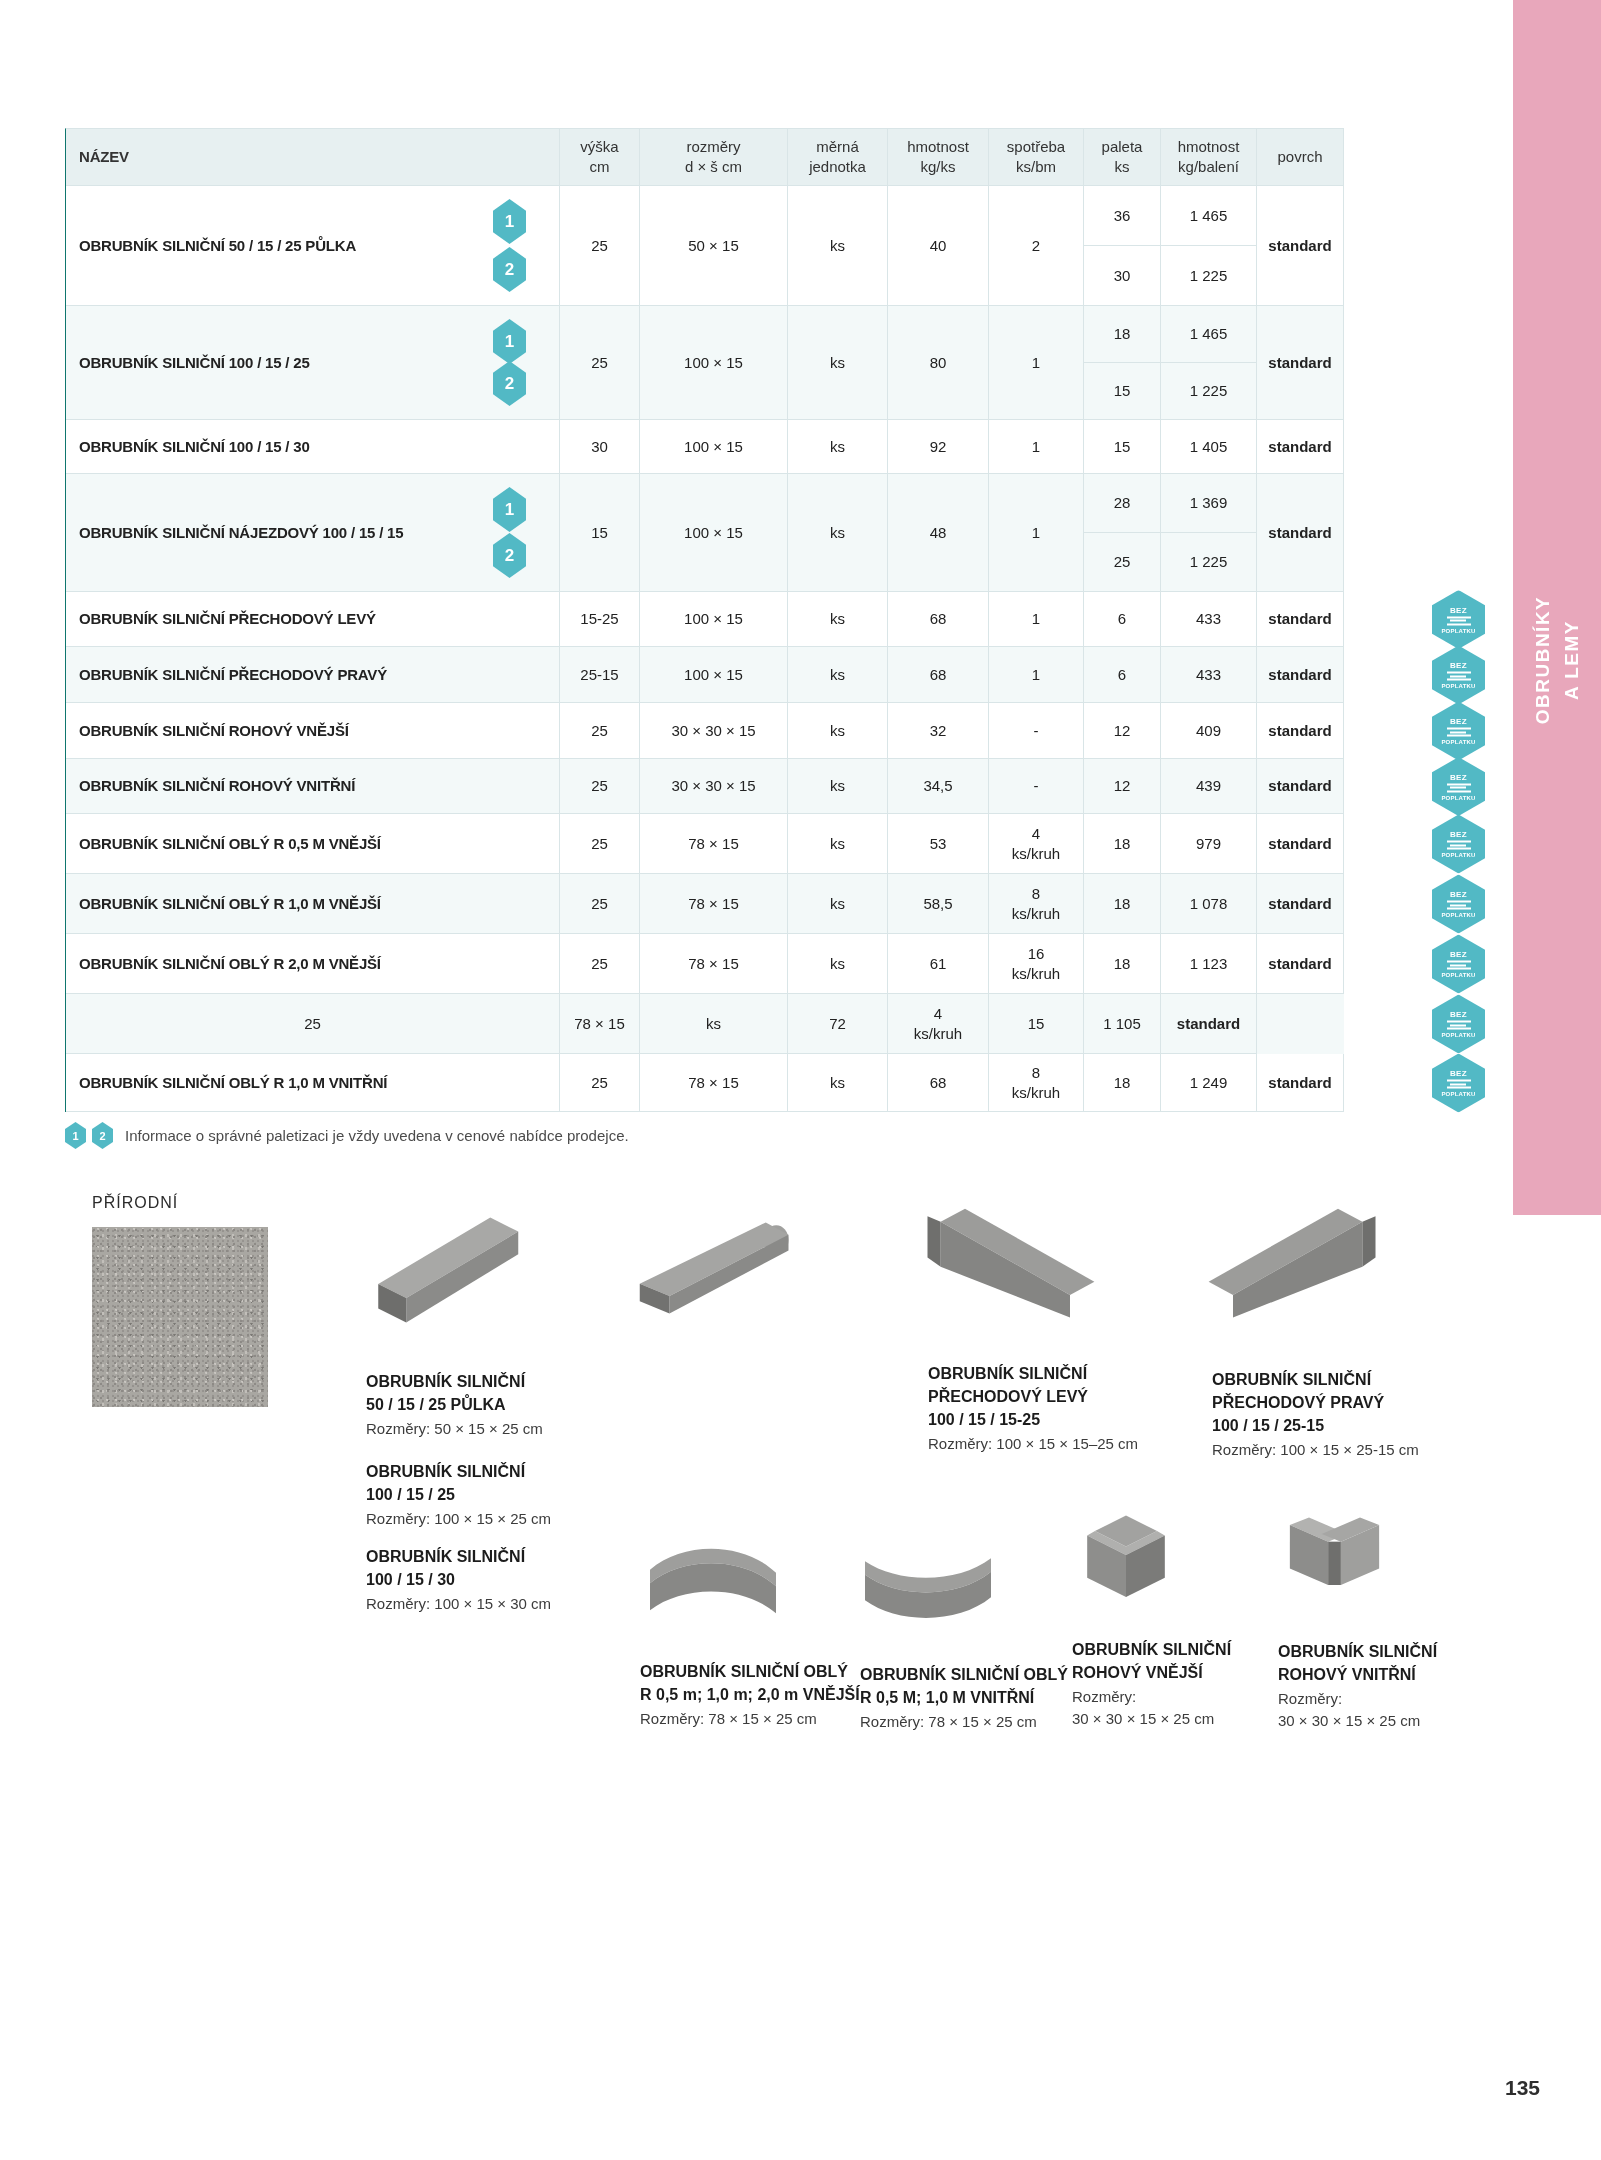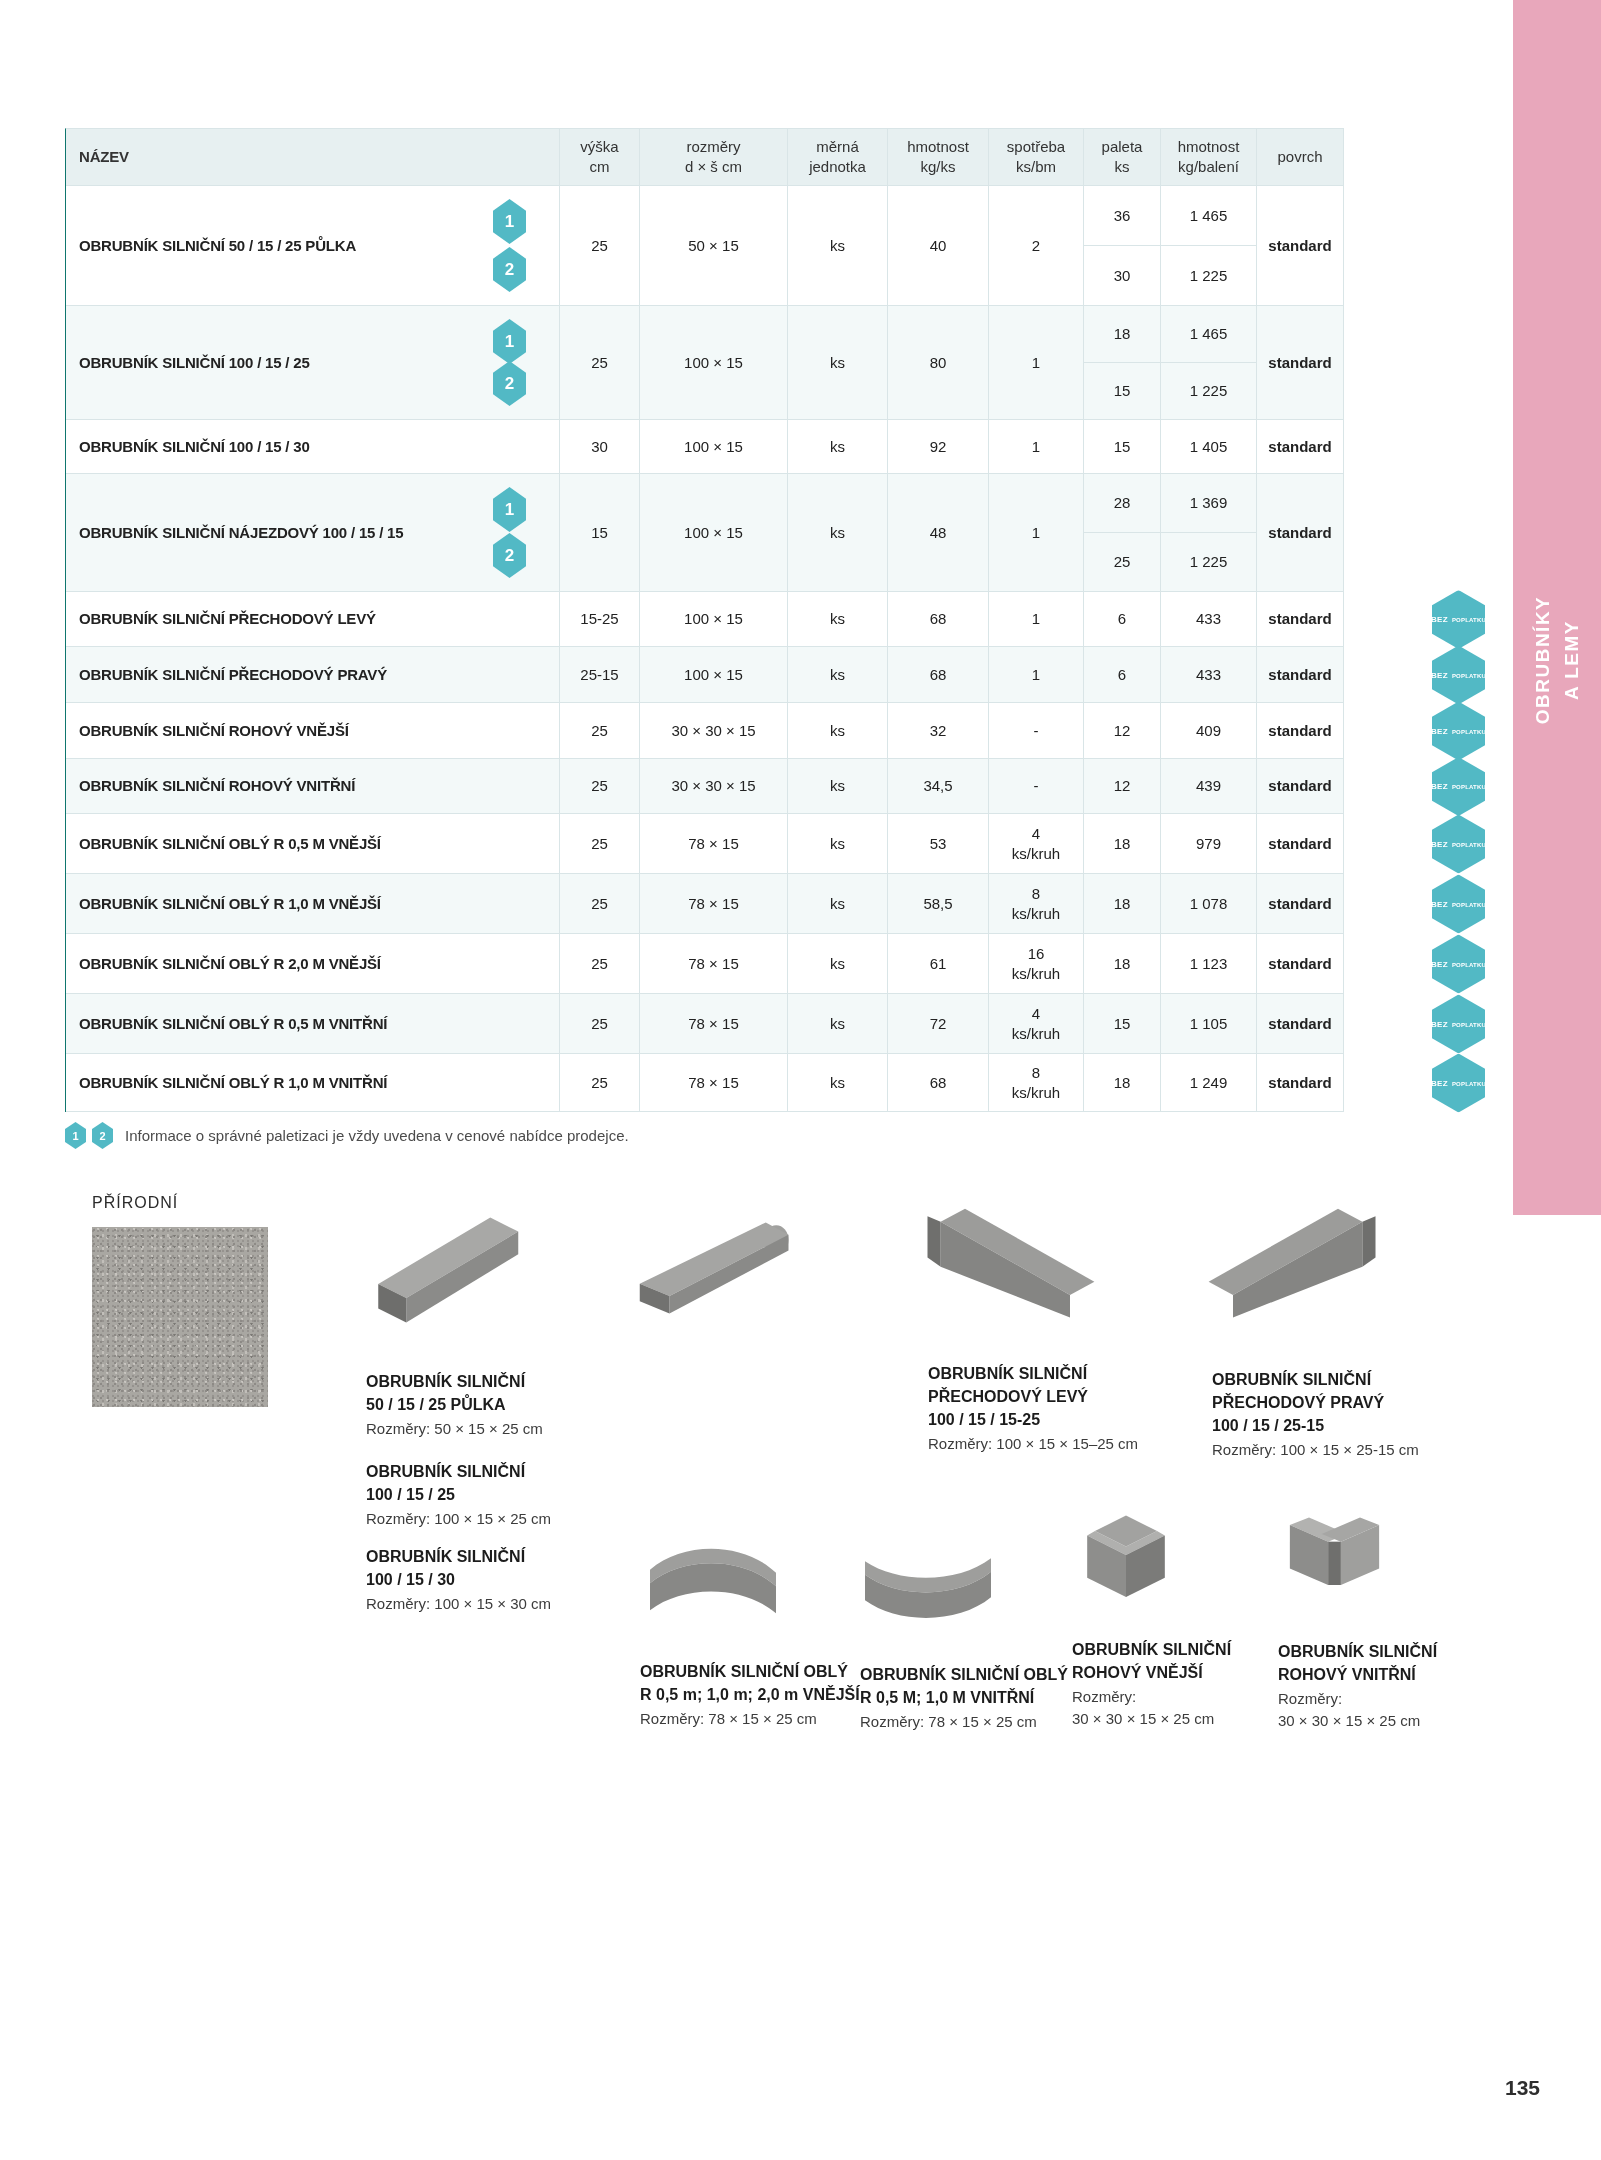--- a/index.html
+++ b/index.html
@@ -35,21 +35,21 @@
   .cell.split>div:first-child{border-bottom:1px solid #d9e5e7;}
 
   
   .hex{clip-path:polygon(50% 0,100% 26%,100% 74%,50% 100%,0 74%,0 26%);
        background:#52b9c5;color:#fff;display:flex;align-items:center;justify-content:center;
        font-weight:bold;}
   .hex.num{position:absolute;width:33px;height:45px;font-size:17px;right:33px;}
   .hex.num.b1{top:13px;}
   .hex.num.b2{bottom:13px;}
   .hex.bez{position:absolute;left:1366px;top:50%;transform:translateY(-50%);
-       width:53px;height:59px;flex-direction:row;gap:2px;}
+       width:53px;height:59px;flex-direction:column;gap:2px;}
   .hex.bez .bt{font-size:8px;line-height:8px;letter-spacing:.3px;}
   .hex.bez .bb{font-size:6px;line-height:6px;letter-spacing:.2px;}
   .bez-g{width:24px;height:9px;background:
        linear-gradient(#fff,#fff) 0 0/24px 2px no-repeat,
        linear-gradient(#fff,#fff) 3px 3.5px/16px 2px no-repeat,
        linear-gradient(#fff,#fff) 0 7px/24px 2px no-repeat;}
 
   
   .footnote{position:absolute;left:65px;top:1122px;display:flex;align-items:center;gap:6px;
        font-size:15px;color:#4b4b4b;}
@@ -300,21 +300,20 @@
       <div class="cell">1 123</div>
       <div class="cell bold">standard</div>
       <span class="hex bez">
           <span class="bt">BEZ</span>
           <span class="bez-g"></span>
           <span class="bb">POPLATKU</span>
         </span>
     </div>
 
     <div class="row h60 alt">
-      <div class="cell name">OBRUBNÍK SILNIČNÍ OBLÝ R 0,5 M VNITŘNÍ</div>
       <div class="cell">25</div>
       <div class="cell">78 × 15</div>
       <div class="cell">ks</div>
       <div class="cell">72</div>
       <div class="cell">4
 ks/kruh</div>
       <div class="cell">15</div>
       <div class="cell">1 105</div>
       <div class="cell bold">standard</div>
       <span class="hex bez">

